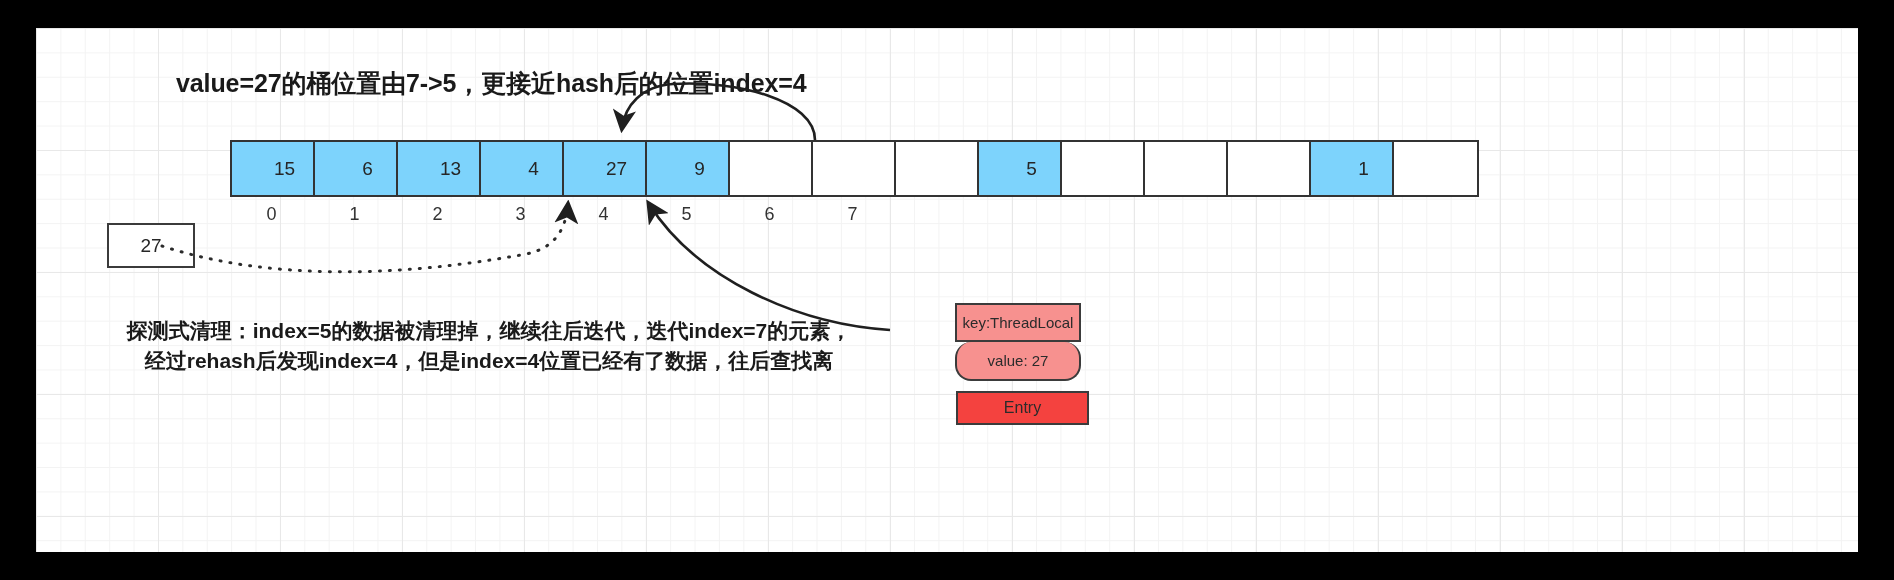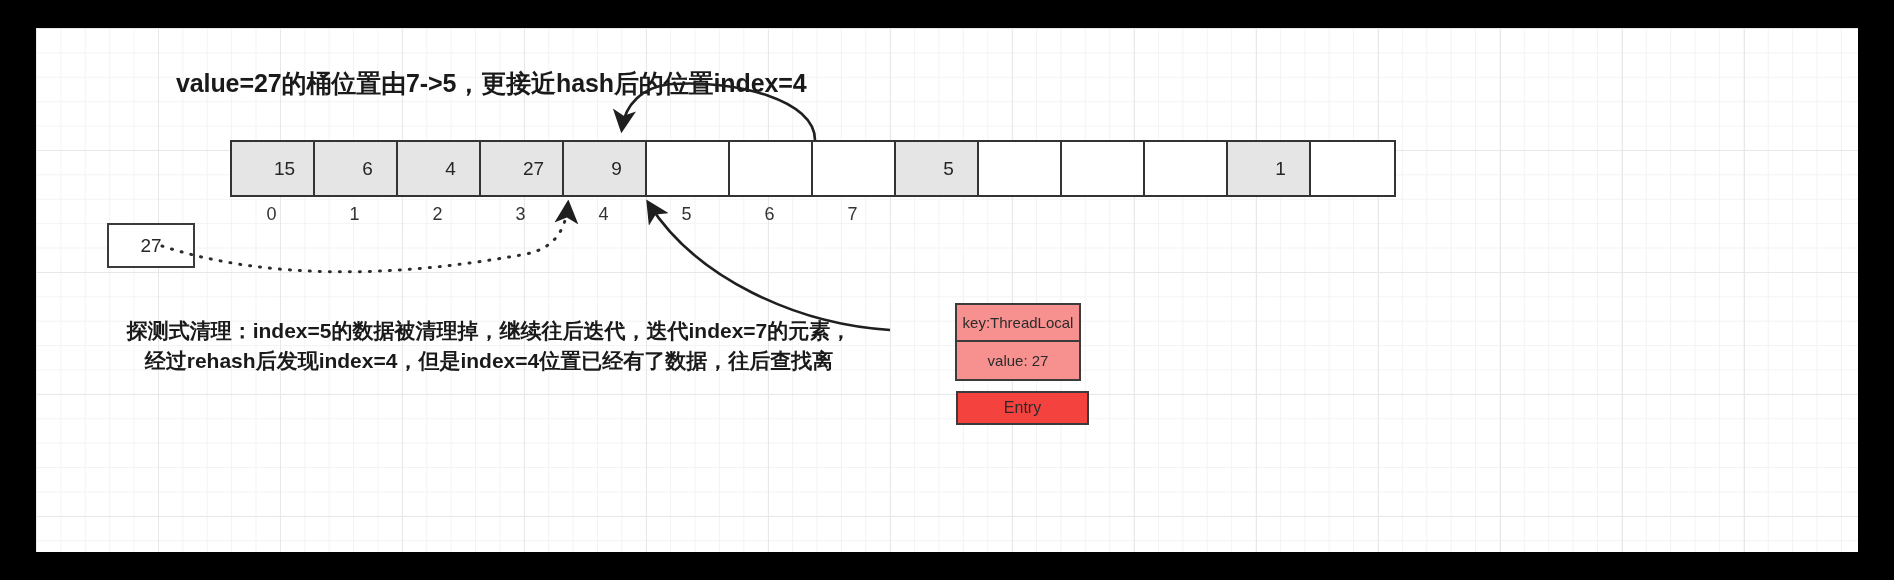--- a/index.html
+++ b/index.html
@@ -61,21 +61,21 @@
     border-right: 2.5px solid #333333;
     box-sizing: border-box;
     display: flex;
     align-items: center;
     justify-content: center;
     font-size: 19px;
     color: #262626;
     background: #ffffff;
   }
   .cell:last-child { border-right: none; }
-  .cell.filled { background: #e5e5e5; padding-left: 24px; }
+  .cell.filled { background: #7dd3fc; padding-left: 24px; }
 
   
   #indices {
     position: absolute;
     left: 194px;
     top: 176px;
     display: flex;
   }
   .idx {
     width: 83px;
@@ -113,21 +113,21 @@
     border: 2.5px solid #3b3b3b;
     box-sizing: border-box;
     height: 39px;
     display: flex;
     align-items: center;
     justify-content: center;
     font-size: 15px;
     color: #2b2b2b;
     background: #f7918f;
   }
-  .erow + .erow { border-top: none; }
+  .erow + .erow { border-top: none; border-radius: 16px; }
   #entry-label {
     position: absolute;
     left: 890px;
     top: 363px;
     width: 133px;
     height: 34px;
     border: 2.5px solid #3b3b3b;
     box-sizing: border-box;
     background: #f4423f;
     display: flex;
@@ -165,20 +165,21 @@
 </head>
 <body>
 
 <div id="canvas">
 
   <div id="headline">value=27的桶位置由7-&gt;5，更接近hash后的位置index=4</div>
 
   <div id="array">
       <div class="cell filled">15</div>
       <div class="cell filled">6</div>
+      <div class="cell filled">13</div>
       <div class="cell filled">4</div>
       <div class="cell filled">27</div>
       <div class="cell filled">9</div>
       <div class="cell"></div>
       <div class="cell"></div>
       <div class="cell"></div>
       <div class="cell filled">5</div>
       <div class="cell"></div>
       <div class="cell"></div>
       <div class="cell"></div>

